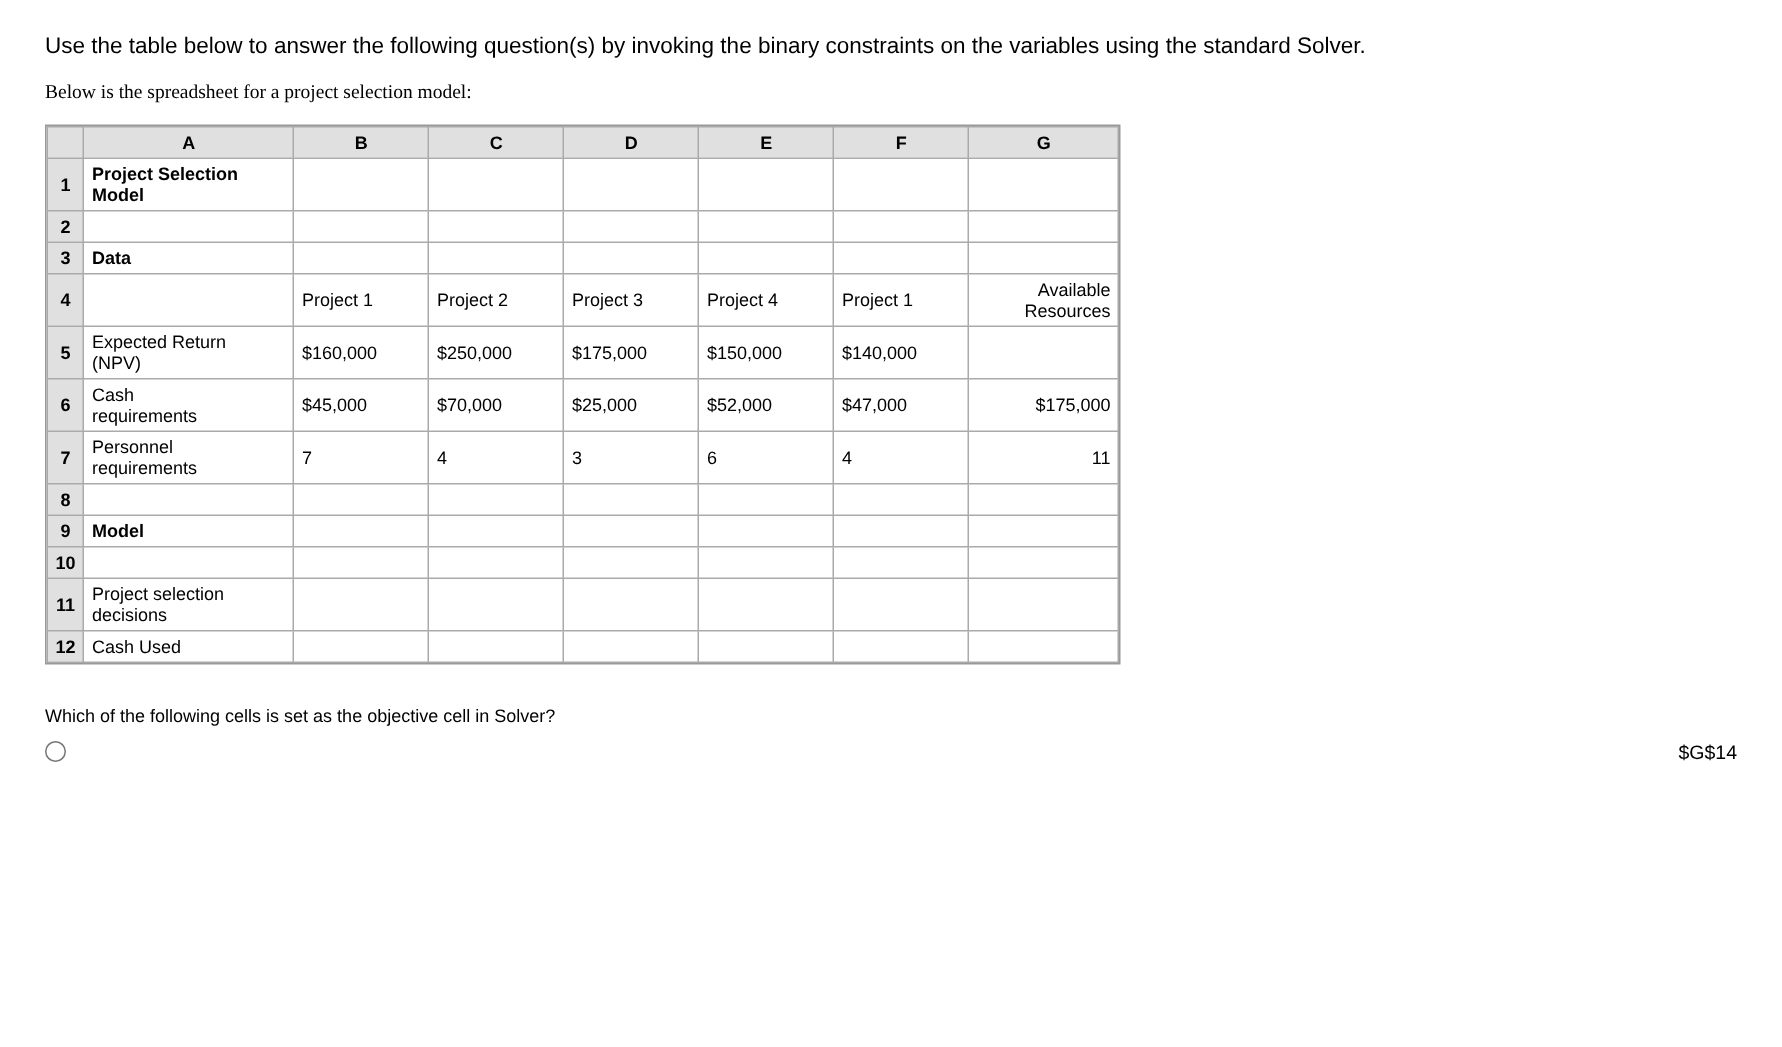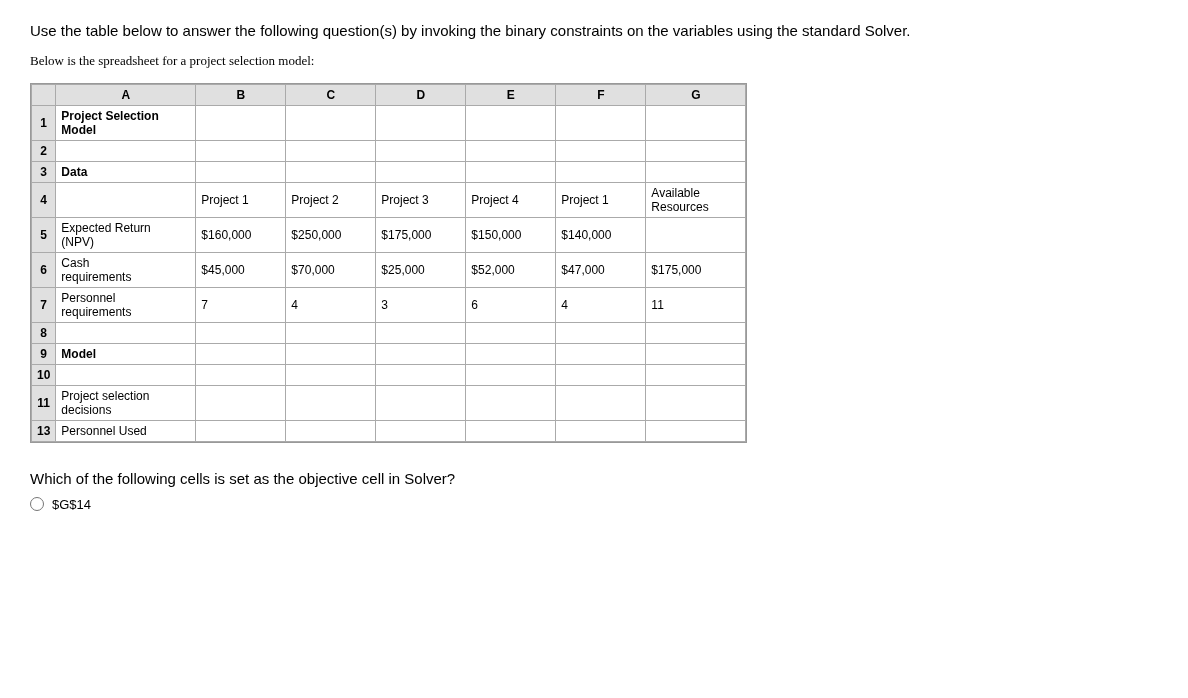--- a/index.html
+++ b/index.html
@@ -40,34 +40,35 @@
       text-align: center;
       font-weight: bold;
       min-width: 22px;
     }
     .col-a { min-width: 140px; }
     .col-b { min-width: 90px; }
     .col-c { min-width: 90px; }
     .col-d { min-width: 90px; }
     .col-e { min-width: 90px; }
     .col-f { min-width: 90px; }
-    .col-g { min-width: 100px; }
+    .col-g { min-width: 100px; text-align: right; }
     .col-header-row td {
       background: #e0e0e0;
       text-align: center;
       font-weight: bold;
     }
     .bold { font-weight: bold; }
     .question-section { margin-top: 4px; }
-    .question-text { font-size: 15px; margin-bottom: 10px; }
+    .question-text { font-size: 12px; margin-bottom: 10px; }
     .option-row {
       display: flex;
       align-items: center;
       margin-bottom: 7px;
       font-size: 13px;
+      justify-content: space-between;
     }
     .option-row input[type="radio"] {
       margin-right: 8px;
       width: 14px;
       height: 14px;
     }
   </style>
 </head>
 <body>
 
@@ -205,31 +206,31 @@
       <td class="col-row-header">11</td>
       <td class="col-a">Project selection<br>decisions</td>
       <td class="col-b"></td>
       <td class="col-c"></td>
       <td class="col-d"></td>
       <td class="col-e"></td>
       <td class="col-f"></td>
       <td class="col-g"></td>
     </tr>
 
-
-    <tr>
-      <td class="col-row-header">13</td>
-      <td class="col-a">Personnel Used</td>
-      <td class="col-b"></td>
-      <td class="col-c"></td>
-      <td class="col-d"></td>
-      <td class="col-e"></td>
-      <td class="col-f"></td>
-      <td class="col-g"></td>
-    </tr>
+    <tr>
+      <td class="col-row-header">12</td>
+      <td class="col-a">Cash Used</td>
+      <td class="col-b"></td>
+      <td class="col-c"></td>
+      <td class="col-d"></td>
+      <td class="col-e"></td>
+      <td class="col-f"></td>
+      <td class="col-g"></td>
+    </tr>
+
 
   </tbody>
     </table>
 </div>
 
 <div class="question-section">
   <p class="question-text">Which of the following cells is set as the objective cell in  Solver?</p>
   <div class="option-row">
     <input type="radio" name="solver-answer" id="opt1" style="">
     <label for="opt1">$G$14</label>

